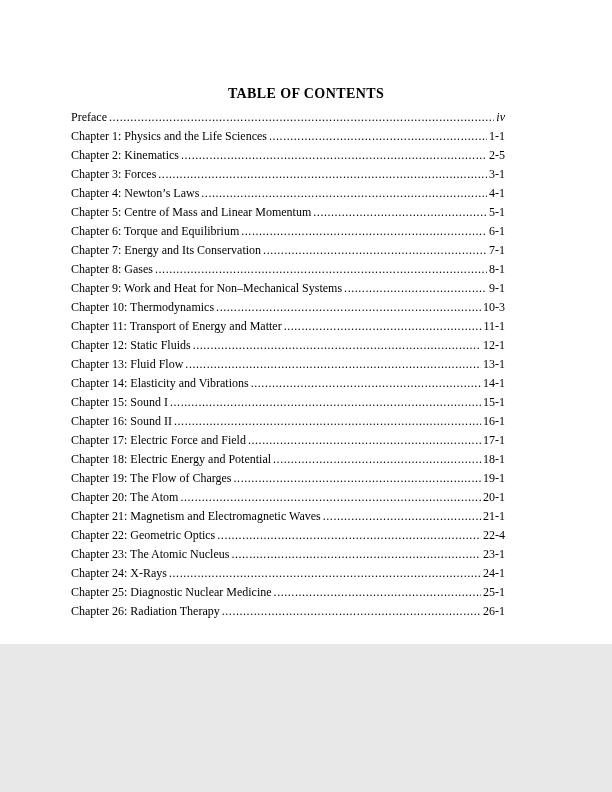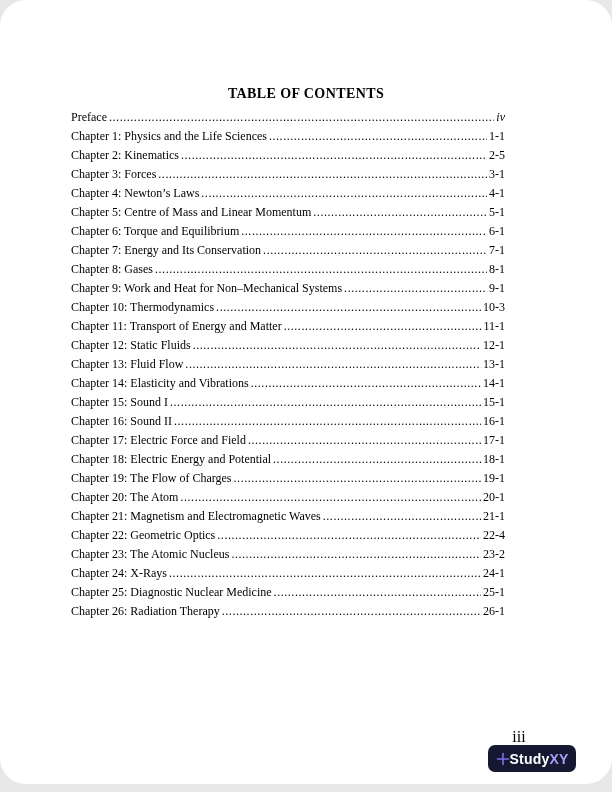--- a/index.html
+++ b/index.html
@@ -1,25 +1,24 @@
 <!DOCTYPE html>
 <html><head>
 <meta charset="utf-8">
 <style>
   html, body { margin: 0; padding: 0; background: #e8e8e8; }
   .page {
     position: relative;
     width: 612px;
-    height: 784px;
+    height: 644px;
     margin: 0 auto;
     background: #ffffff;
     font-family: "Liberation Serif", serif;
     color: #000000;
     overflow: hidden;
-    border-radius: 26px;
   }
   .title {
     padding-top: 84px;
     text-align: center;
     font-size: 14px;
     line-height: 19px;
     font-weight: bold;
     letter-spacing: 0.4px;
   }
   .toc {
@@ -215,21 +214,21 @@
 
     <div class="toc-row">
       <span class="toc-label">Chapter 22: Geometric Optics</span>
       <span class="dot-leader"></span>
       <span class="toc-page">22-4</span>
     </div>
 
     <div class="toc-row">
       <span class="toc-label">Chapter 23: The Atomic Nucleus</span>
       <span class="dot-leader"></span>
-      <span class="toc-page">23-2</span>
+      <span class="toc-page">23-1</span>
     </div>
 
     <div class="toc-row">
       <span class="toc-label">Chapter 24: X-Rays</span>
       <span class="dot-leader"></span>
       <span class="toc-page">24-1</span>
     </div>
 
     <div class="toc-row">
       <span class="toc-label">Chapter 25: Diagnostic Nuclear Medicine</span>

